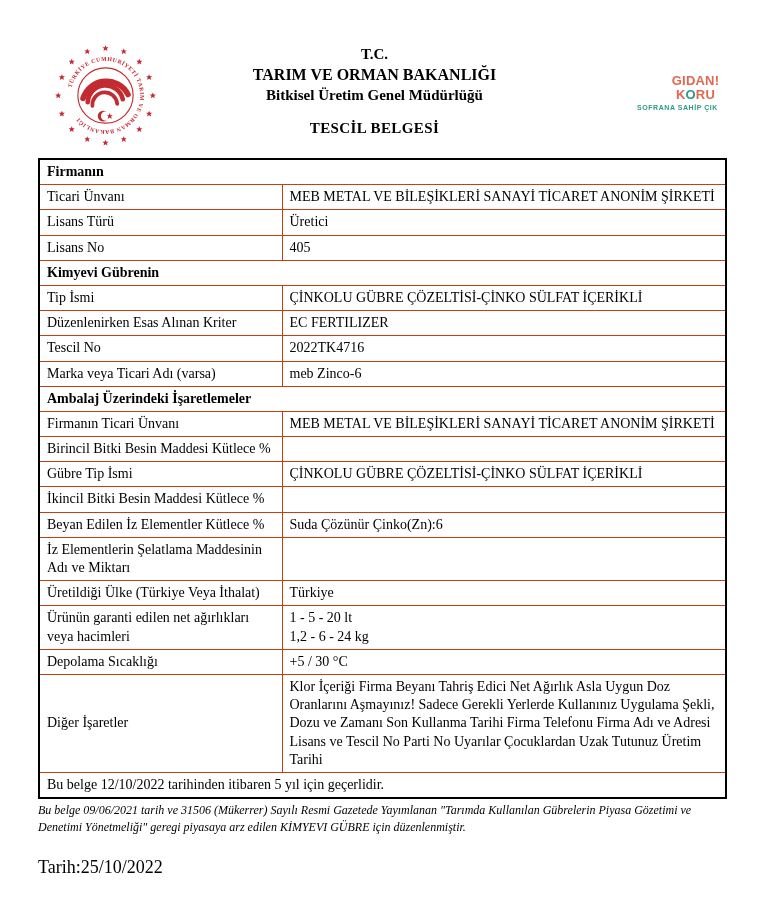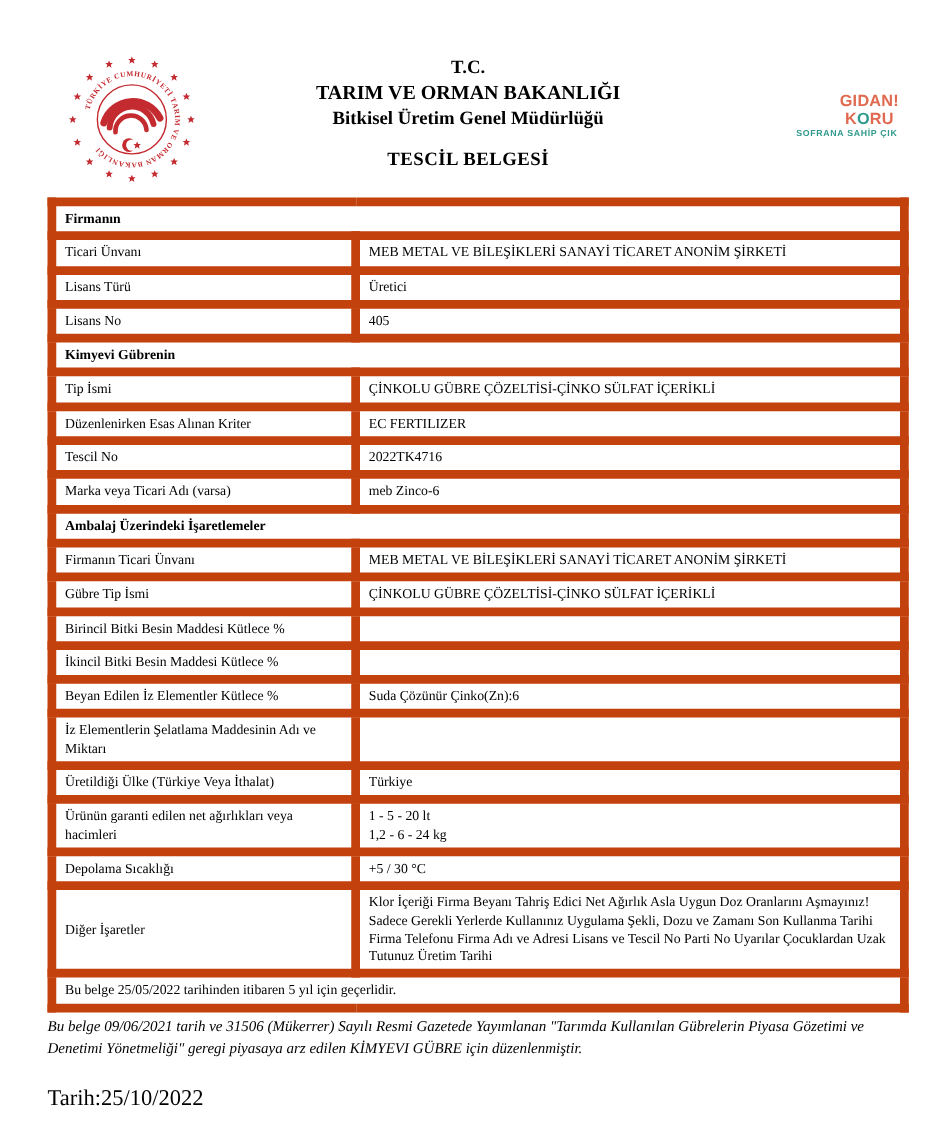--- a/index.html
+++ b/index.html
@@ -23,22 +23,22 @@
               font-family:"Liberation Sans", sans-serif; width:95px; }
   .campaign-line1 { font-weight:bold; font-size:13px; letter-spacing:0.2px; line-height:1.1; }
   .campaign-line2 { font-weight:bold; font-size:7px; letter-spacing:0.55px; margin-top:1px; }
 
   
   .cert-table {
     width:689px; border-collapse:collapse; table-layout:fixed;
     margin-top:4px; border:2px solid #000;
   }
   .cert-table td {
-    border:7px solid #c2410c; padding:3px 7px;
-    font-size:11px; line-height:1.3; vertical-align:middle;
+    border:1px solid #c2410c; padding:3px 7px;
+    font-size:14px; line-height:1.3; vertical-align:middle;
     overflow:hidden;
   }
   .cert-table col.c1 { width:243px; }
   .section-cell { font-weight:bold; padding-top:2px; padding-bottom:2px; }
   .value-cell { white-space:pre-line; }
   .full-cell { }
 
   
   .footer-paragraph { margin-top:3px; font-size:12px; line-height:1.45; width:689px;font-style:italic; }
   .footer-date { text-align:left; width:689px; margin-top:20px; font-size:18px; }
@@ -147,26 +147,26 @@
           <td class="value-cell">meb Zinco-6</td>
         </tr>
         <tr>
           <td colspan="2" class="section-cell">Ambalaj Üzerindeki İşaretlemeler</td>
         </tr>
         <tr>
           <td class="label-cell">Firmanın Ticari Ünvanı</td>
           <td class="value-cell">MEB METAL VE BİLEŞİKLERİ SANAYİ TİCARET ANONİM ŞİRKETİ</td>
         </tr>
         <tr>
+          <td class="label-cell">Birincil Bitki Besin Maddesi Kütlece %</td>
+          <td class="value-cell"></td>
+        </tr>
+        <tr>
           <td class="label-cell">Gübre Tip İsmi</td>
           <td class="value-cell">ÇİNKOLU GÜBRE ÇÖZELTİSİ-ÇİNKO SÜLFAT İÇERİKLİ</td>
-        </tr>
-        <tr>
-          <td class="label-cell">Birincil Bitki Besin Maddesi Kütlece %</td>
-          <td class="value-cell"></td>
         </tr>
         <tr>
           <td class="label-cell">İkincil Bitki Besin Maddesi Kütlece %</td>
           <td class="value-cell"></td>
         </tr>
         <tr>
           <td class="label-cell">Beyan Edilen İz Elementler Kütlece %</td>
           <td class="value-cell">Suda Çözünür Çinko(Zn):6</td>
         </tr>
         <tr>
@@ -184,21 +184,21 @@
         </tr>
         <tr>
           <td class="label-cell">Depolama Sıcaklığı</td>
           <td class="value-cell">+5 / 30 °C</td>
         </tr>
         <tr>
           <td class="label-cell">Diğer İşaretler</td>
           <td class="value-cell">Klor İçeriği Firma Beyanı Tahriş Edici Net Ağırlık Asla Uygun Doz Oranlarını Aşmayınız! Sadece Gerekli Yerlerde Kullanınız Uygulama Şekli, Dozu ve Zamanı Son Kullanma Tarihi Firma Telefonu Firma Adı ve Adresi Lisans ve Tescil No Parti No Uyarılar Çocuklardan Uzak Tutunuz Üretim Tarihi</td>
         </tr>
         <tr>
-          <td colspan="2" class="full-cell">Bu belge 25/05/2022 tarihinden itibaren 5 yıl için geçerlidir.</td>
+          <td colspan="2" class="full-cell">Bu belge 12/10/2022 tarihinden itibaren 5 yıl için geçerlidir.</td>
         </tr>
       </tbody>
   </table>
 
   <div class="footer-paragraph">Bu belge 09/06/2021 tarih ve 31506 (Mükerrer) Sayılı Resmi Gazetede Yayımlanan "Tarımda Kullanılan Gübrelerin Piyasa Gözetimi ve Denetimi Yönetmeliği" geregi piyasaya arz edilen KİMYEVI GÜBRE için düzenlenmiştir.</div>
 
   <div class="footer-date">Tarih:25/10/2022</div>
 
   <div class="signature">
     <div>Ayhan ANONİM</div>

